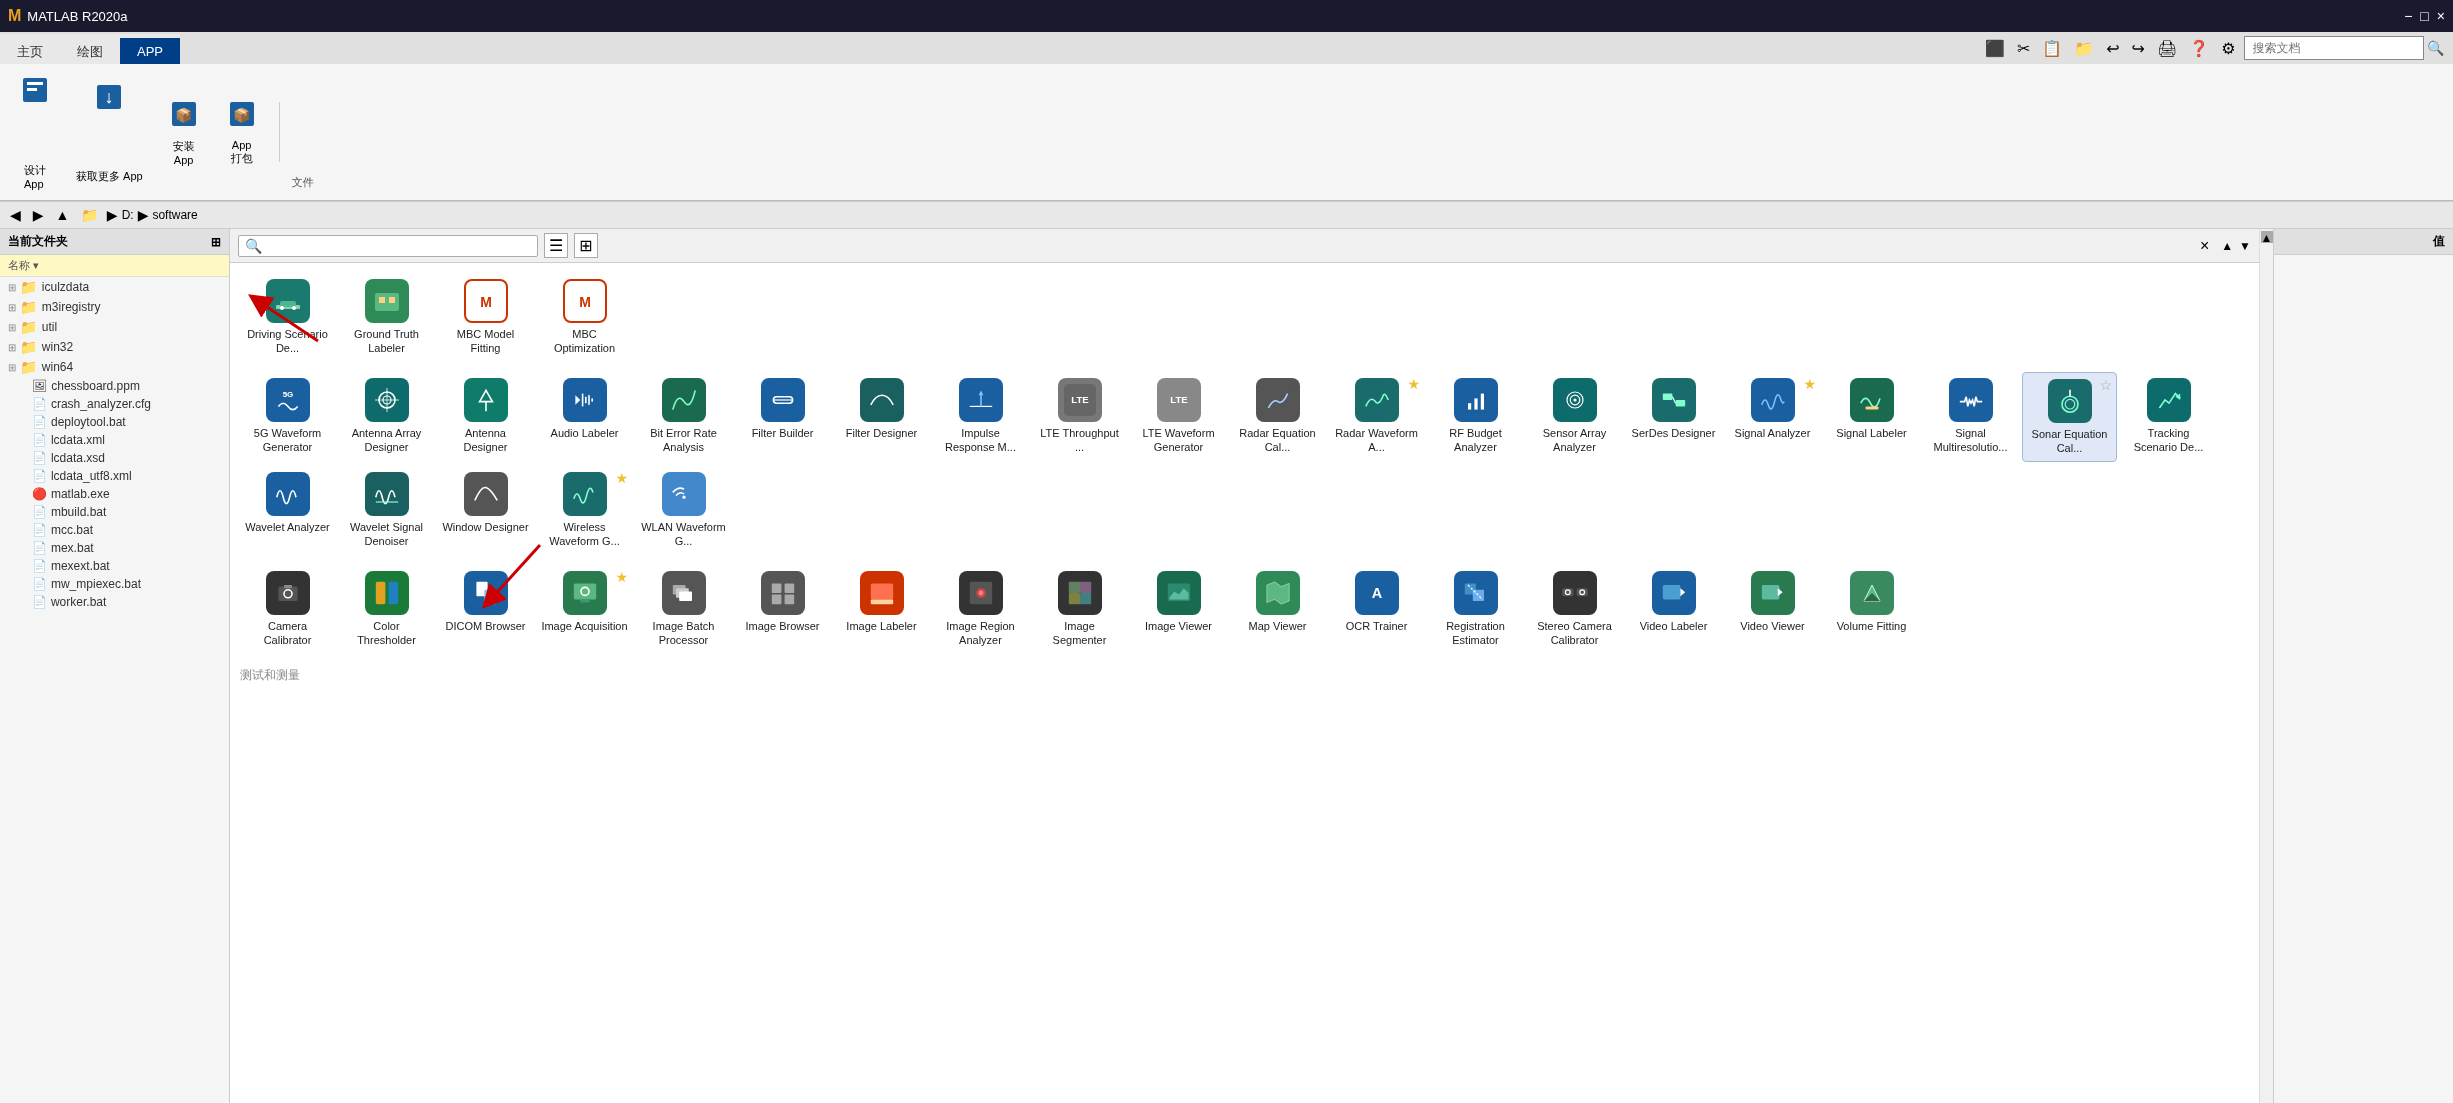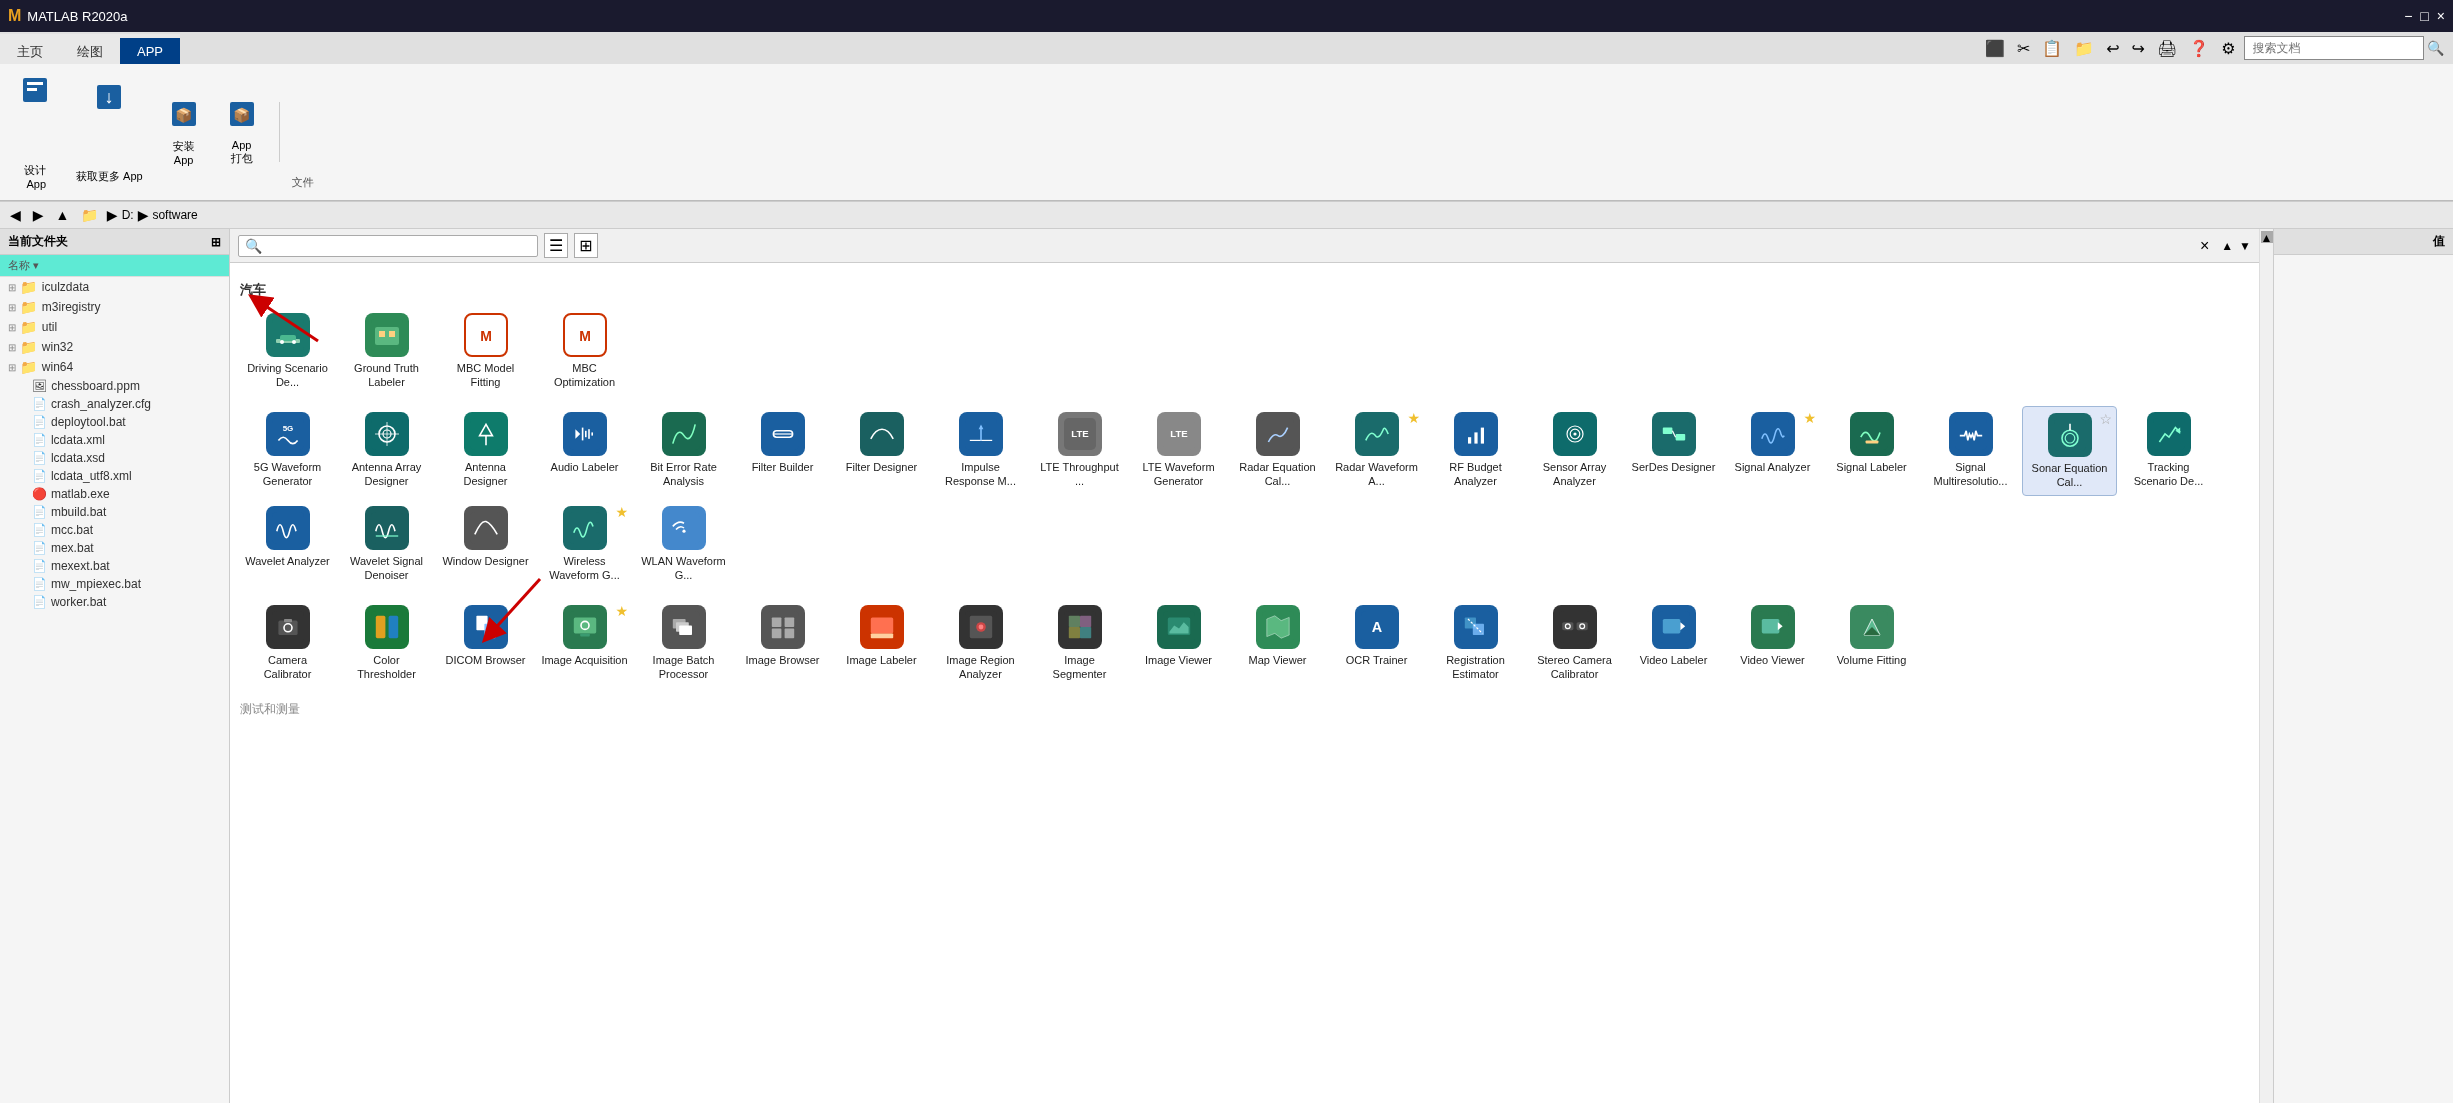--- a/index.html
+++ b/index.html
@@ -263,21 +263,21 @@
   </div>
   <div class="ribbon-content">
     <div class="ribbon-btn">
       <div class="ribbon-icon">
         <svg width="32" height="32" viewBox="0 0 32 32">
             <rect x="4" y="4" width="24" height="24" rx="2" fill="#1a5fa0"></rect>
             <rect x="8" y="8" width="16" height="3" fill="white"></rect>
             <rect x="8" y="14" width="10" height="3" fill="white"></rect>
           </svg>
       </div>
-      <span style="font-size:11px; text-align:right;margin-top:48px;">设计<br>App</span>
+      <span style="font-size:11px; text-align:left;margin-top:48px;">设计<br>App</span>
     </div>
     <div class="ribbon-btn">
       <div class="ribbon-icon">
         <svg width="32" height="32" viewBox="0 0 32 32">
             <rect x="4" y="4" width="24" height="24" rx="2" fill="#1a5fa0"></rect>
             <text x="16" y="22" text-anchor="middle" fill="white" font-size="18" font-weight="bold">↓</text>
           </svg>
       </div>
       <span style="font-size:11px; text-align:center;margin-top:47px;">获取更多 App</span>
     </div>
@@ -315,21 +315,21 @@
   <span style="font-size:12px;">software</span>
 </div>
 
 <div class="main-layout" style="position:relative;">
 
   <div class="sidebar">
     <div class="sidebar-header">
       <span>当前文件夹</span>
       <span style="cursor:pointer;">⊞</span>
     </div>
-    <div style="background:#5eead4; padding:3px 8px; font-size:11px; color:#555; border-bottom:1px solid #ddd;">
+    <div style="background:#fef9c3; padding:3px 8px; font-size:11px; color:#555; border-bottom:1px solid #ddd;">
       <span>名称 ▾</span>
     </div>
     <div class="file-list">
       <div class="file-item folder">
         <span style="font-size:10px; color:#888;">⊞</span>
         <span class="folder-icon">📁</span>
         <span>iculzdata</span>
       </div>
       <div class="file-item folder">
         <span style="font-size:10px; color:#888;">⊞</span>
@@ -437,21 +437,20 @@
       <defs>
           <marker id="arr1" markerWidth="8" markerHeight="8" refX="4" refY="4" orient="auto">
             <path d="M0,0 L8,4 L0,8 Z" fill="#cc0000"></path>
           </marker>
         </defs>
       <line x1="70" y1="50" x2="10" y2="10" stroke="#cc0000" stroke-width="3" marker-end="url(#arr1)"></line>
     </svg>
 
     <div class="app-content">
 
-      <div class="section-title">汽车</div>
       <div class="apps-grid">
         <div class="app-item">
           <div class="app-icon" style="background:#1a7a6e;">
             <svg width="32" height="32" viewBox="0 0 32 32">
                 <rect width="32" height="32" rx="4" fill="#1a7a6e"></rect>
                 <rect x="4" y="20" width="24" height="4" rx="1" fill="#8fd0b0"></rect>
                 <rect x="8" y="16" width="16" height="6" rx="2" fill="#4ab890"></rect>
                 <circle cx="10" cy="23" r="2" fill="white"></circle>
                 <circle cx="22" cy="23" r="2" fill="white"></circle>
               </svg>

